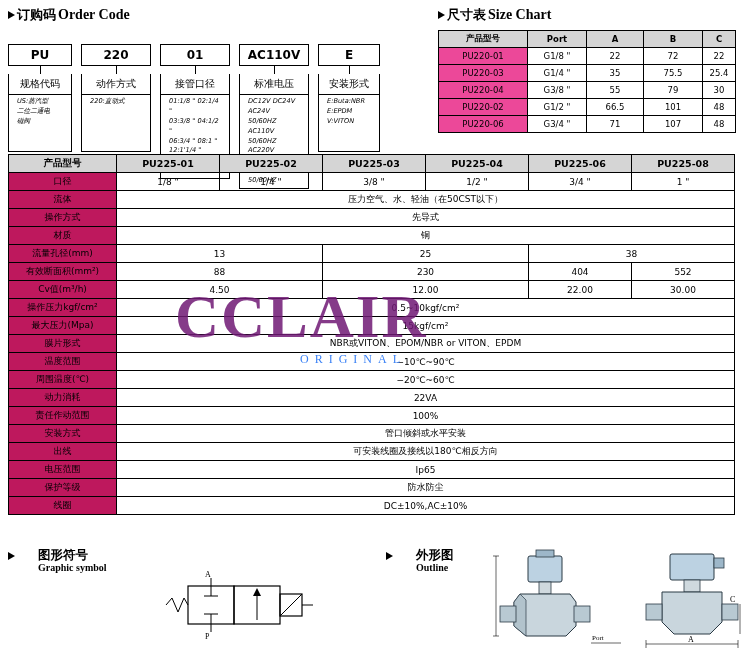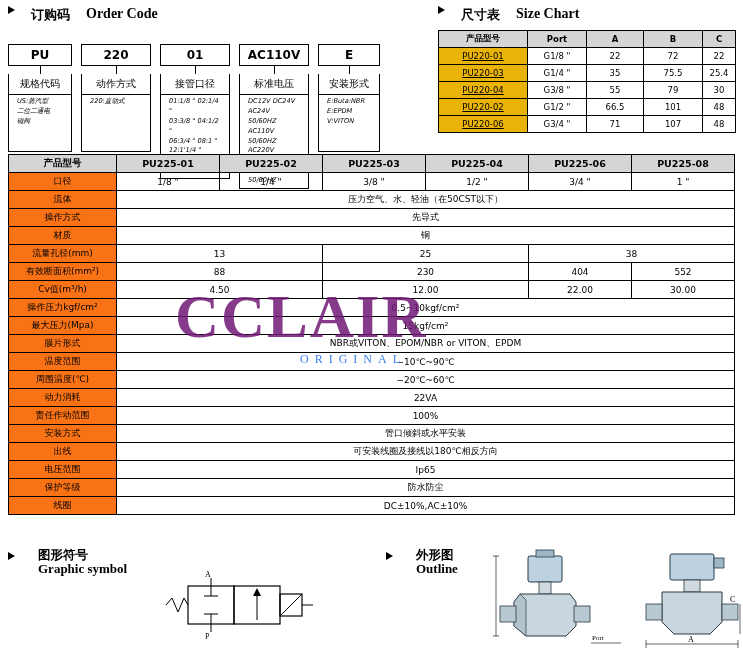--- a/index.html
+++ b/index.html
@@ -5,21 +5,21 @@
   html,body{margin:0;padding:0;}
   body{
     width:743px;height:658px;
     background:#ffffff;
     font-family:"DejaVu Sans","Liberation Sans",sans-serif;
     font-size:10px;
     color:#000;
     position:relative;
     overflow:hidden;
   }
-  .sec-title{display:flex;gap:16px;}
+  .sec-title{display:flex;align-items:center;gap:2px;}
   .tri{width:0;height:0;border-left:7px solid #000;border-top:4px solid transparent;border-bottom:4px solid transparent;display:inline-block;}
   .sec-cn{font-size:13px;font-weight:bold;}
   .sec-en{font-size:14px;font-weight:bold;font-family:"Liberation Serif",serif;}
 
   
   #order-area{position:absolute;left:8px;top:6px;width:420px;}
   #order-boxes{display:flex;gap:9px;margin-top:20px;}
   .ocol{width:64px;}
   .ocol.w2{width:70px;}
   .ocol.w3{width:62px;}
@@ -38,36 +38,36 @@
   }
   .connector{height:8px;position:relative;}
   .connector:before{content:"";position:absolute;left:50%;top:0;width:1px;height:8px;background:#000;}
 
   
   #size-area{position:absolute;left:438px;top:6px;width:298px;}
   table{border-collapse:collapse;}
   #size-table{width:298px;margin-top:6px;font-size:8.5px;}
   #size-table th,#size-table td{border:1px solid #000;height:16px;text-align:center;padding:0 2px;}
   #size-table thead th{background:#d5d5d5;font-weight:bold;}
-  #size-table td:first-child{background:#eab308;text-decoration:underline;}
+  #size-table td:first-child{background:#ec4899;}
 
   
   #tech-area{position:absolute;left:8px;top:148px;width:727px;}
   #tech-table{width:727px;margin-top:6px;font-size:9px;}
   #tech-table th,#tech-table td{border:1px solid #000;height:17px;text-align:center;padding:0 2px;}
   #tech-table thead th{background:#d5d5d5;font-weight:bold;font-size:9.5px;}
-  #tech-table td.rowhdr{background:#f97316;width:103px;margin-top:8px;}
+  #tech-table td.rowhdr{background:#be185d;width:103px;margin-top:8px;}
 
   
   #sym-area{position:absolute;left:8px;top:548px;width:350px;}
   #outline-area{position:absolute;left:386px;top:548px;width:350px;}
   .bot-title{display:flex;align-items:flex-start;gap:23px;}
   .bot-title .txt{line-height:1.15;}
   .bot-cn{font-size:12.5px;font-weight:bold;}
-  .bot-en{font-size:13px;font-weight:bold;font-family:"Liberation Serif",serif;text-align:center;}
+  .bot-en{font-size:10px;font-weight:bold;font-family:"Liberation Serif",serif;text-align:center;}
 
   
   #watermark{
     position:absolute;left:175px;top:282px;
     font-family:"Liberation Serif",serif;
     font-size:61px;font-weight:bold;letter-spacing:2px;
     color:#701a75;opacity:.85;
     pointer-events:none;
   }
   #wm2{

